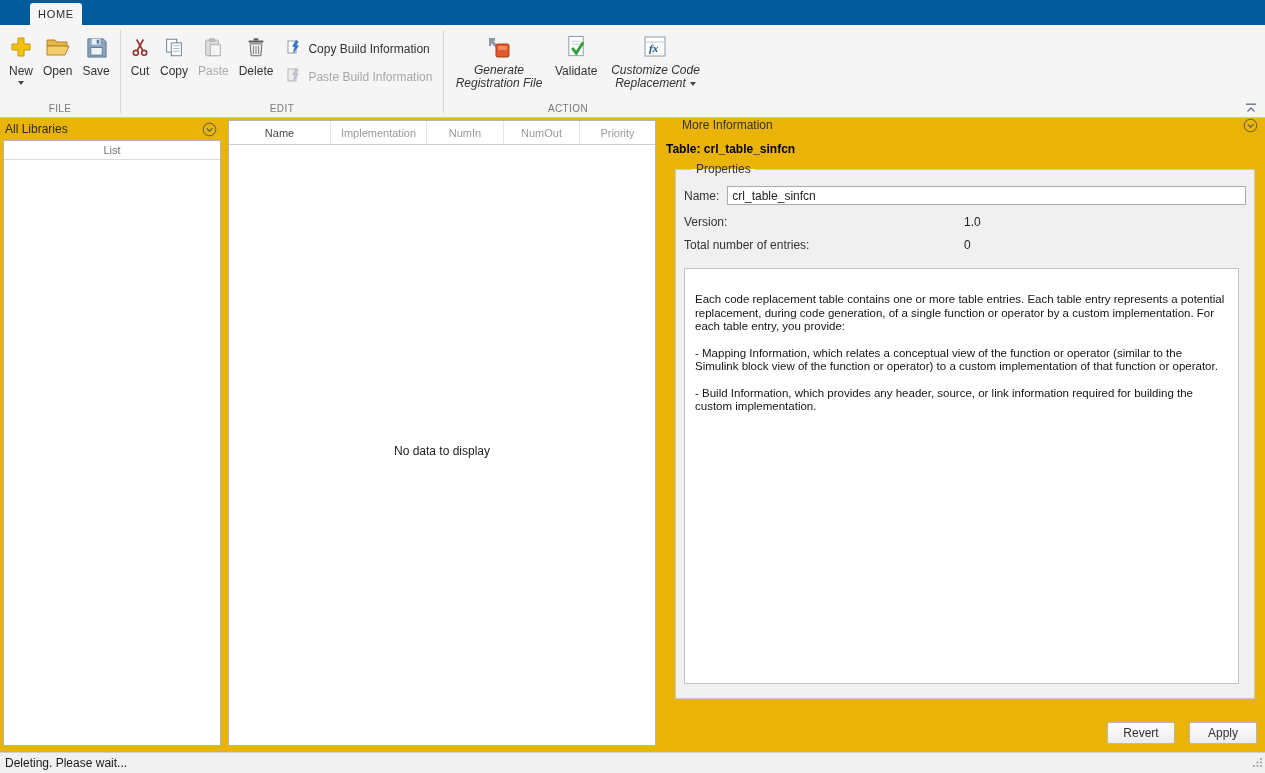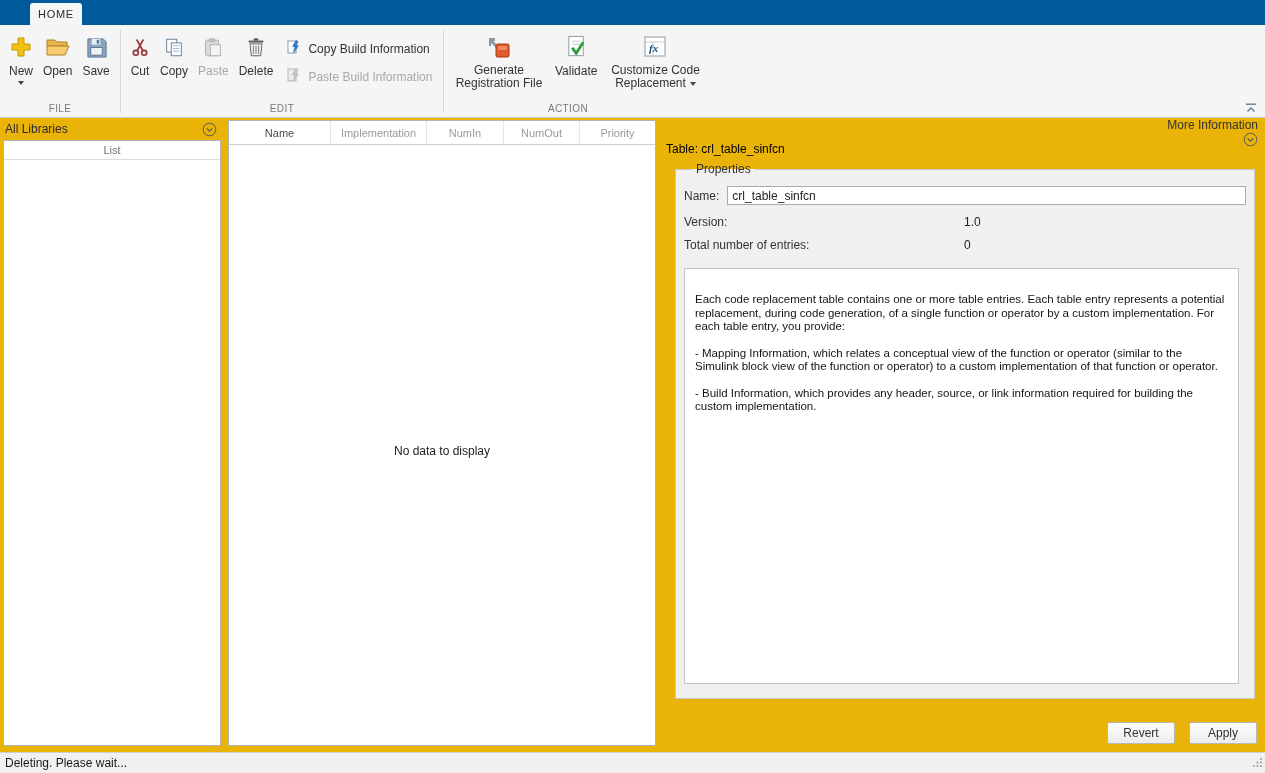--- a/index.html
+++ b/index.html
@@ -13,21 +13,21 @@
 
   
   .ribbon { height:93px; background:#f5f5f5; border-bottom:1px solid #c8c8c8; display:flex; position:relative; }
   .section { display:flex; flex-direction:column; }
   .section-buttons { flex:1; display:flex; align-items:flex-start; padding:5px 4px 0 4px; }
   .section-label { text-align:center; font-size:10px; color:#787878; padding-bottom:3px; letter-spacing:.4px; }
   .vdiv { width:1px; background:#d6d6d6; margin:5px 0 4px 0; }
   .bigbtn { display:flex; flex-direction:column; align-items:center; padding:1px 5px; cursor:default; }
   .bigbtn .icn { height:32px; display:flex; align-items:center; justify-content:center; }
   .bigbtn .lbl { margin-top:1px; white-space:nowrap; color:#333; }
-  .bigbtn .lbl2 { margin-top:1px; text-align:center; line-height:13px; color:#333; }
+  .bigbtn .lbl2 { margin-top:1px; text-align:center; line-height:13px; color:#333;font-style:italic; }
   .bigbtn.disabled .lbl { color:#a8a8a8; }
   .caret { display:inline-block; width:0; height:0; border-left:3.5px solid transparent; border-right:3.5px solid transparent; border-top:4px solid #444; }
   .caret.under { margin-top:3px; }
   .caret.inline { margin-left:4px; margin-bottom:1px; }
   .stack { display:flex; flex-direction:column; justify-content:flex-start; padding-top:9px; gap:9px; margin-left:8px; }
   .row-btn { display:flex; align-items:center; gap:6px; cursor:default; }
   .row-btn .rlbl { color:#333; }
   .row-btn.disabled .rlbl { color:#a8a8a8; }
   .ribbon-collapse { position:absolute; right:7px; bottom:3px; width:14px; height:12px; cursor:default; }
 
@@ -47,22 +47,22 @@
   
   .table-panel { width:428px; flex:none; margin:2px 0 6px 4px; background:#fff; border:1px solid #b4b4b4; position:relative; }
   .cols { display:flex; height:24px; border-bottom:1px solid #cfcfcf; }
   .col { display:flex; align-items:center; justify-content:center; font-size:11px; color:#9a9a9a; border-right:1px solid #e6e6e6; cursor:default; }
   .col:last-child { border-right:none; }
   .col.first { color:#4a4a4a; }
   .empty-msg { position:absolute; top:323px; left:0; width:100%; text-align:center; color:#222; }
 
   
   .right-col { flex:1; margin-left:8px; position:relative; display:flex; flex-direction:column; }
-  .right-header { height:22px; display:flex; align-items:flex-end; justify-content:space-between; padding:0 7px 0 18px;flex-direction:column; }
-  .table-label { font-weight:normal; color:#000; padding:2px 0 4px 2px; }
+  .right-header { height:22px; display:flex; align-items:flex-start; justify-content:space-between; padding:0 7px 0 18px; }
+  .table-label { font-weight:bold; color:#000; padding:2px 0 4px 2px; }
   .props-fieldset { margin:2px 10px 0 11px; border:1px solid #c9c9c9; padding:8px 8px 14px 8px; background:#f0f0f0; }
   .props-fieldset legend { padding:0 4px; margin-left:8px; color:#333; font-size:12px; }
   .prop-name-row { display:flex; align-items:center; margin:2px 0 10px 0; }
   .prop-name-row label { margin-right:8px; white-space:nowrap; }
   .name-input { flex:1; height:19px; border:1px solid #abaoae; border:1px solid #ababab; background:#fff; font-family:"Liberation Sans",sans-serif; font-size:12px; color:#222; padding:0 4px; outline:none; }
   .prop-row { display:flex; margin:9px 0; }
   .prop-label { width:280px; }
   .prop-value { color:#222; }
   .desc-box { margin:16px 7px 0 0; background:#fff; border:1px solid #c4c4c4; height:416px; padding:24px 10px; font-size:11.5px; line-height:13.5px; color:#141414; overflow:hidden; }
   .desc-box p { margin:0 0 13px 0; }

